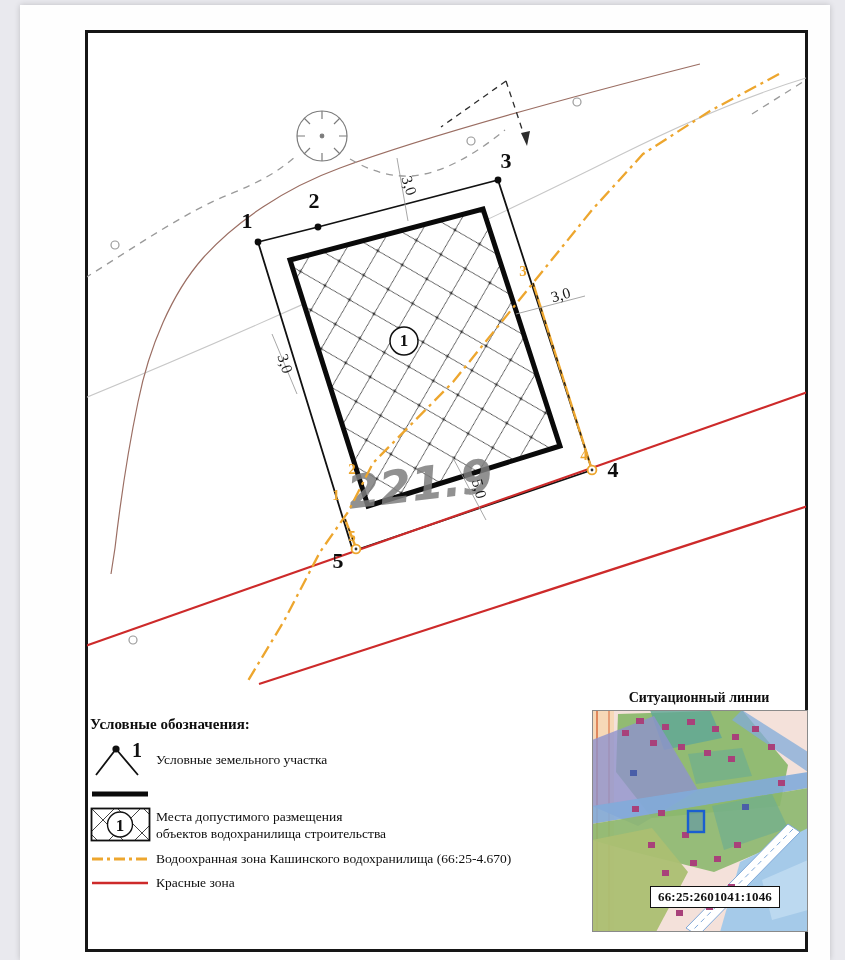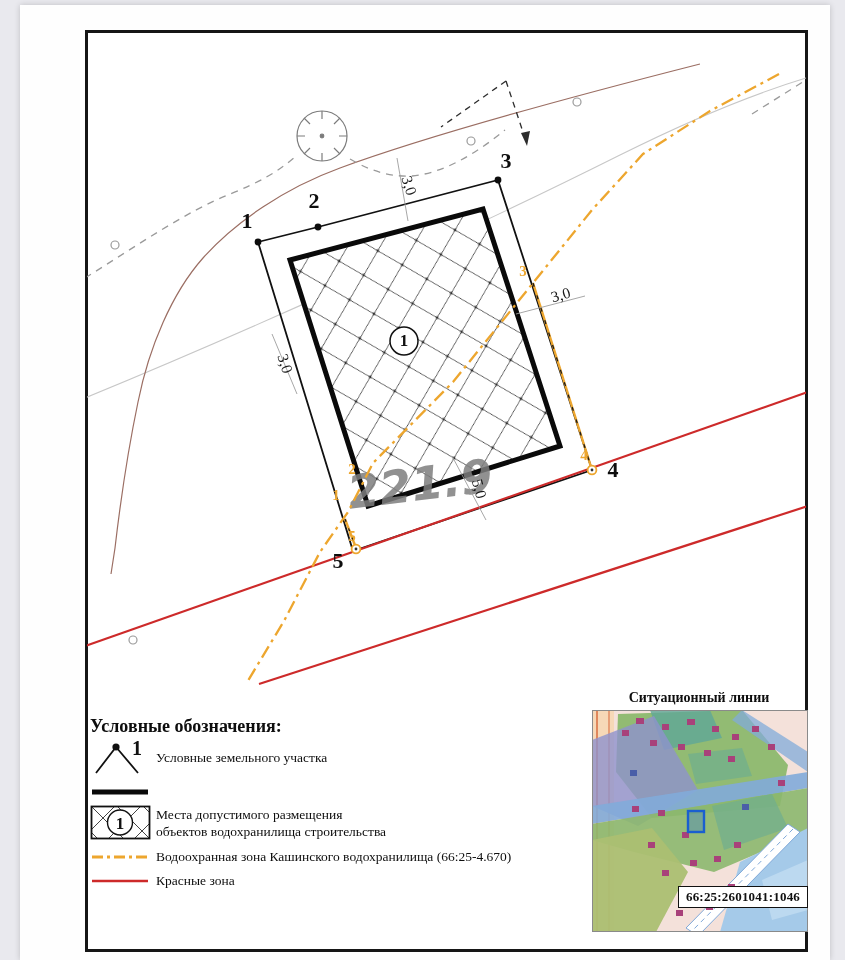--- a/index.html
+++ b/index.html
@@ -7,28 +7,28 @@
   .canvas{position:relative;width:845px;height:960px;overflow:hidden;background:#e9e9ee;}
   .page{position:absolute;left:20px;top:5px;width:810px;height:955px;background:#fefefe;box-shadow:0 0 6px rgba(0,0,0,.18);}
   .frame{position:absolute;left:85px;top:30px;width:723px;height:922px;border:3px solid #161616;box-sizing:border-box;background:#ffffff;}
   .title{position:absolute;left:90px;top:36px;width:600px;text-align:center;color:#0d0d0d;}
   .title .t1{font-size:17.5px;font-weight:bold;line-height:1.35;}
   .title .t2{font-size:17.5px;font-weight:bold;line-height:1.3;}
   svg{display:block;}
   .plan-svg{position:absolute;left:0;top:0;}
   
   .legend{position:absolute;left:90px;top:716px;width:480px;color:#0e0e0e;}
-  .legend-heading{font-weight:bold;font-size:18px;}
+  .legend-heading{font-weight:bold;font-size:15px;margin-bottom:6px;}
   .legend-row{display:flex;align-items:center;margin-bottom:7px;}
   .legend-sym{flex:0 0 66px;display:flex;justify-content:flex-start;align-items:center;}
   .legend-text{font-size:13.5px;line-height:1.28;white-space:pre-line;}
   
   .sitplan-title{position:absolute;left:590px;top:690px;width:218px;text-align:center;font-weight:bold;font-size:14px;color:#0d0d0d;}
   .sitplan{position:absolute;left:592px;top:710px;width:216px;height:222px;}
-  .cad-label{position:absolute;left:58px;top:176px;width:128px;height:20px;background:#ffffff;border:1.6px solid #111;display:flex;align-items:center;justify-content:center;font-weight:bold;font-size:13px;letter-spacing:.2px;color:#111;margin-left:28px;}
+  .cad-label{position:absolute;left:58px;top:176px;width:128px;height:20px;background:#ffffff;border:1.6px solid #111;display:flex;align-items:center;justify-content:center;font-weight:bold;font-size:13px;letter-spacing:.2px;color:#111;}
 </style>
 </head>
 <body>
 
 <div class="canvas">
   <div class="page"></div>
   <div class="frame"></div>
 
 
   <svg class="plan-svg" width="845" height="960" viewBox="0 0 845 960">

